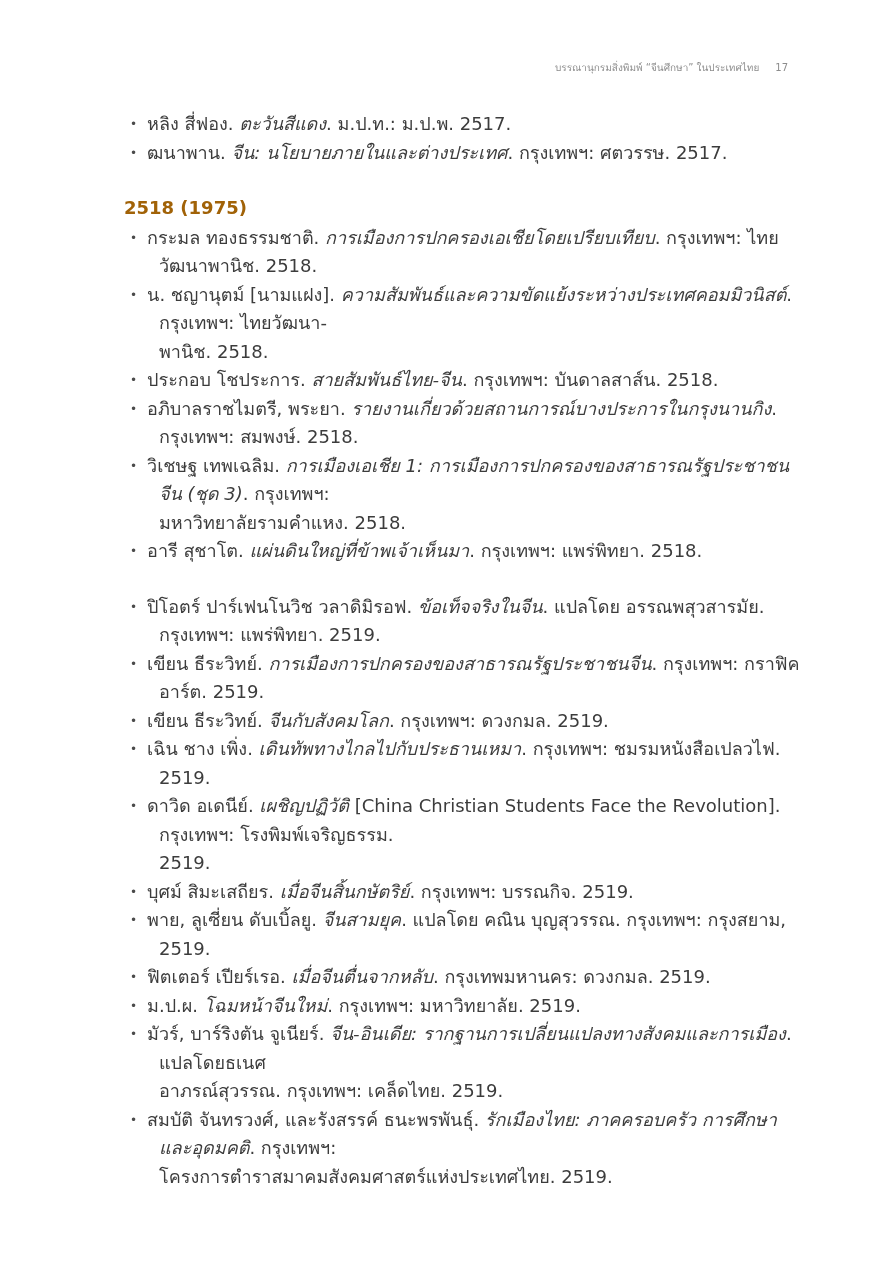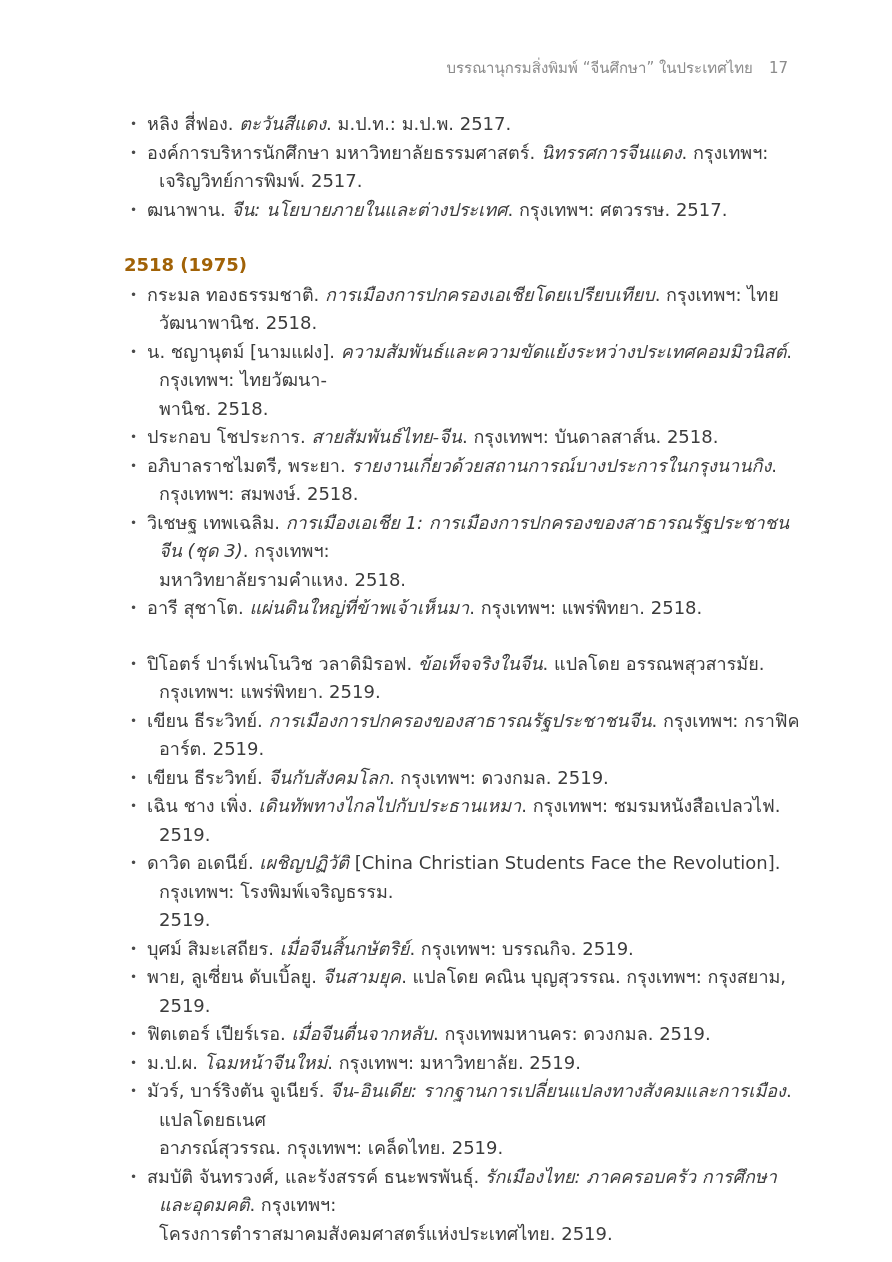--- a/index.html
+++ b/index.html
@@ -14,21 +14,21 @@
     margin: 0 auto;
     background: #ffffff;
     overflow: hidden;
     font-family: "DejaVu Sans", "Liberation Sans", sans-serif;
     color: #3c3c3c;
     box-sizing: border-box;
     padding: 58px 84px 40px 124px;
   }
   .running-header {
     text-align: right;
-    font-size: 15px;
+    font-size: 10px;
     line-height: 20px;
     color: #8c8c8c;
     padding-right: 20px;
     white-space: nowrap;
   }
   .running-header .pagenum {
     margin-left: 16px;
     color: #8c8c8c;
   }
   .bibliography {
@@ -63,21 +63,20 @@
 </head>
 <body>
 
 <div class="page">
   <div class="running-header">
     <span>บรรณานุกรมสิ่งพิมพ์ “จีนศึกษา” ในประเทศไทย</span><span class="pagenum">17</span>
   </div>
   <div class="bibliography">
       <section class="section">
         <div class="entry"><span class="bullet">•</span><span>หลิง สี่ฟอง. </span><i>ตะวันสีแดง</i><span>. ม.ป.ท.: ม.ป.พ. 2517.</span></div>
-        <div class="entry"><span class="bullet">•</span><span>องค์การบริหารนักศึกษา มหาวิทยาลัยธรรมศาสตร์. </span><i>นิทรรศการจีนแดง</i><span>. กรุงเทพฯ: เจริญวิทย์การพิมพ์. 2517.</span></div>
         <div class="entry"><span class="bullet">•</span><span>ฒนาพาน. </span><i>จีน: นโยบายภายในและต่างประเทศ</i><span>. กรุงเทพฯ: ศตวรรษ. 2517.</span></div>
       </section>
       <section class="section">
         <div class="sec-heading">2518 (1975)</div>
         <div class="entry"><span class="bullet">•</span><span>กระมล ทองธรรมชาติ. </span><i>การเมืองการปกครองเอเชียโดยเปรียบเทียบ</i><span>. กรุงเทพฯ: ไทยวัฒนาพานิช. 2518.</span></div>
         <div class="entry"><span class="bullet">•</span><span>น. ชญานุตม์ [นามแฝง]. </span><i>ความสัมพันธ์และความขัดแย้งระหว่างประเทศคอมมิวนิสต์</i><span>. กรุงเทพฯ: ไทยวัฒนา-</span><br><span>พานิช. 2518.</span></div>
         <div class="entry"><span class="bullet">•</span><span>ประกอบ โชประการ. </span><i>สายสัมพันธ์ไทย-จีน</i><span>. กรุงเทพฯ: บันดาลสาส์น. 2518.</span></div>
         <div class="entry"><span class="bullet">•</span><span>อภิบาลราชไมตรี, พระยา. </span><i>รายงานเกี่ยวด้วยสถานการณ์บางประการในกรุงนานกิง</i><span>. กรุงเทพฯ: สมพงษ์. 2518.</span></div>
         <div class="entry"><span class="bullet">•</span><span>วิเชษฐ เทพเฉลิม. </span><i>การเมืองเอเชีย 1: การเมืองการปกครองของสาธารณรัฐประชาชนจีน (ชุด 3)</i><span>. กรุงเทพฯ:</span><br><span>มหาวิทยาลัยรามคำแหง. 2518.</span></div>
         <div class="entry"><span class="bullet">•</span><span>อารี สุชาโต. </span><i>แผ่นดินใหญ่ที่ข้าพเจ้าเห็นมา</i><span>. กรุงเทพฯ: แพร่พิทยา. 2518.</span></div>

